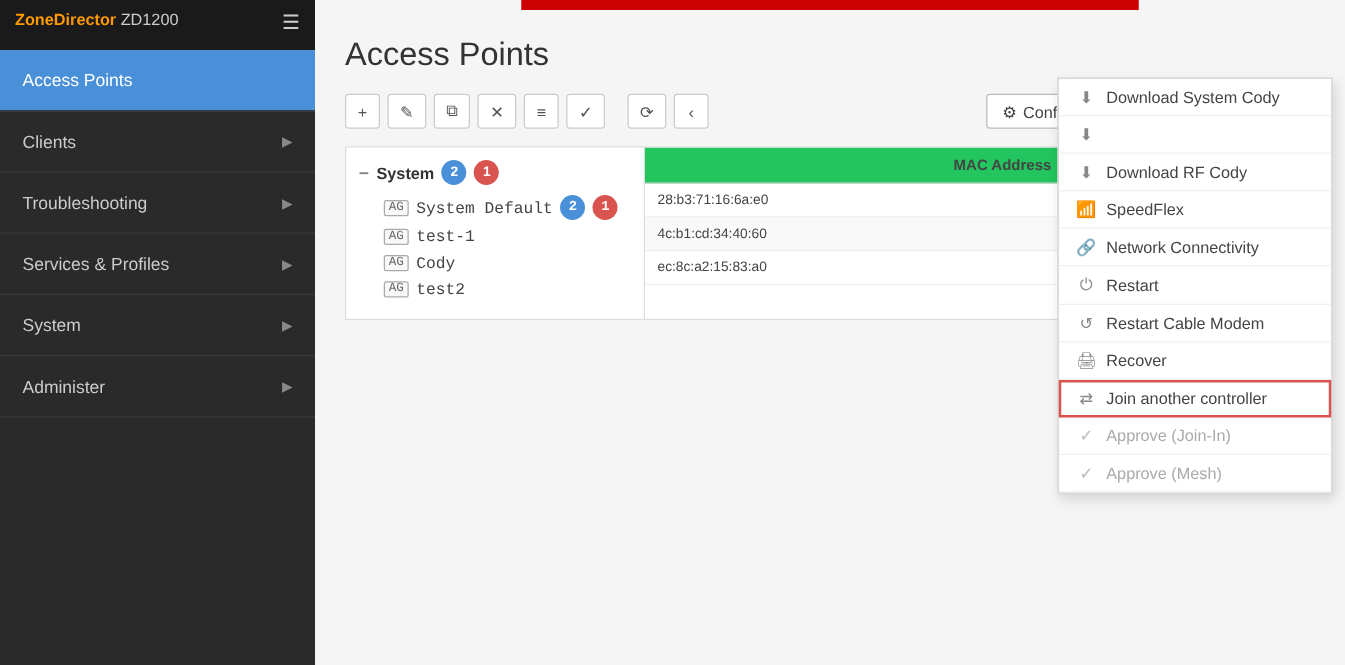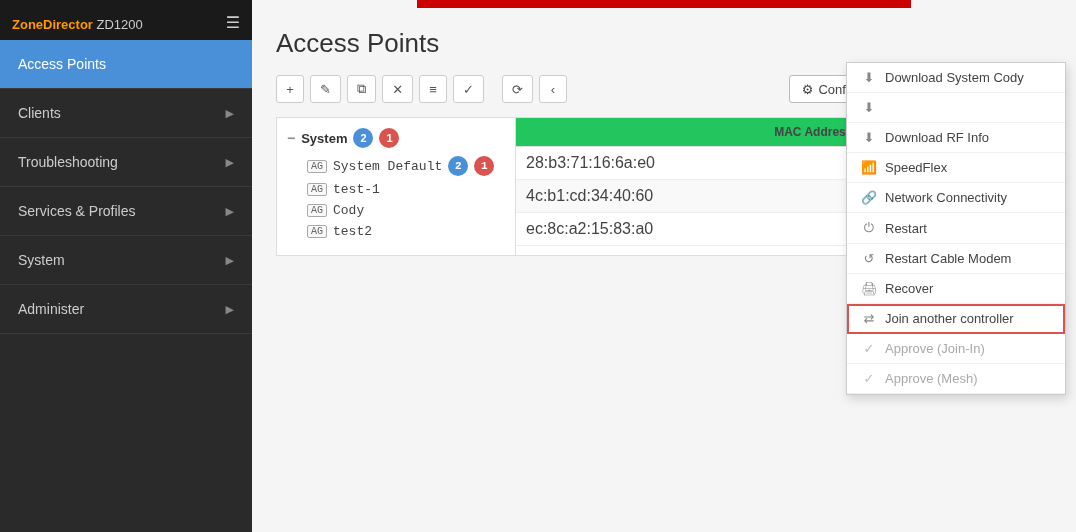--- a/index.html
+++ b/index.html
@@ -11,21 +11,21 @@
       background: #2a2a2a;
       height: 532px;
       flex-shrink: 0;
       display: flex;
       flex-direction: column;
     }
     .sidebar-header {
       background: #1a1a1a;
       padding: 8px 12px;
       display: flex;
-      align-items: flex-end;
+      align-items: flex-start;
       justify-content: space-between;
       min-height: 40px;
     }
     .sidebar-brand {
       color: #f90;
       font-size: 13px;
       font-weight: bold;
     }
     .sidebar-menu-icon {
       color: #ccc;
@@ -188,21 +188,21 @@
       text-align: right;
       font-weight: bold;
       font-size: 12px;
       color: #444;
       white-space: nowrap;
     }
     .data-table td {
       border-bottom: 1px solid #eee;
       border-right: 1px solid #eee;
       padding: 7px 10px;
-      font-size: 16px;
+      font-size: 11px;
       color: #444;
     }
     .data-table tr:nth-child(even) td { background: #f9f9f9; }
     .sort-arrow { margin-left: 4px; font-size: 10px; }
 
     
     .dropdown-menu {
       position: absolute;
       top: 62px;
       right: 10px;
@@ -366,21 +366,21 @@
     <div class="dropdown-menu">
       <div class="dropdown-item">
         <span class="dropdown-icon">⬇</span>
         <span>Download System Cody</span>
       </div>
       <div class="dropdown-item">
         <span class="dropdown-icon">⬇</span>
       </div>
       <div class="dropdown-item">
         <span class="dropdown-icon">⬇</span>
-        <span>Download RF Info</span>
+        <span>Download RF Cody</span>
       </div>
       <div class="dropdown-item">
         <span class="dropdown-icon">📶</span>
         <span>SpeedFlex</span>
       </div>
       <div class="dropdown-item">
         <span class="dropdown-icon">🔗</span>
         <span>Network Connectivity</span>
       </div>
       <div class="dropdown-item">

